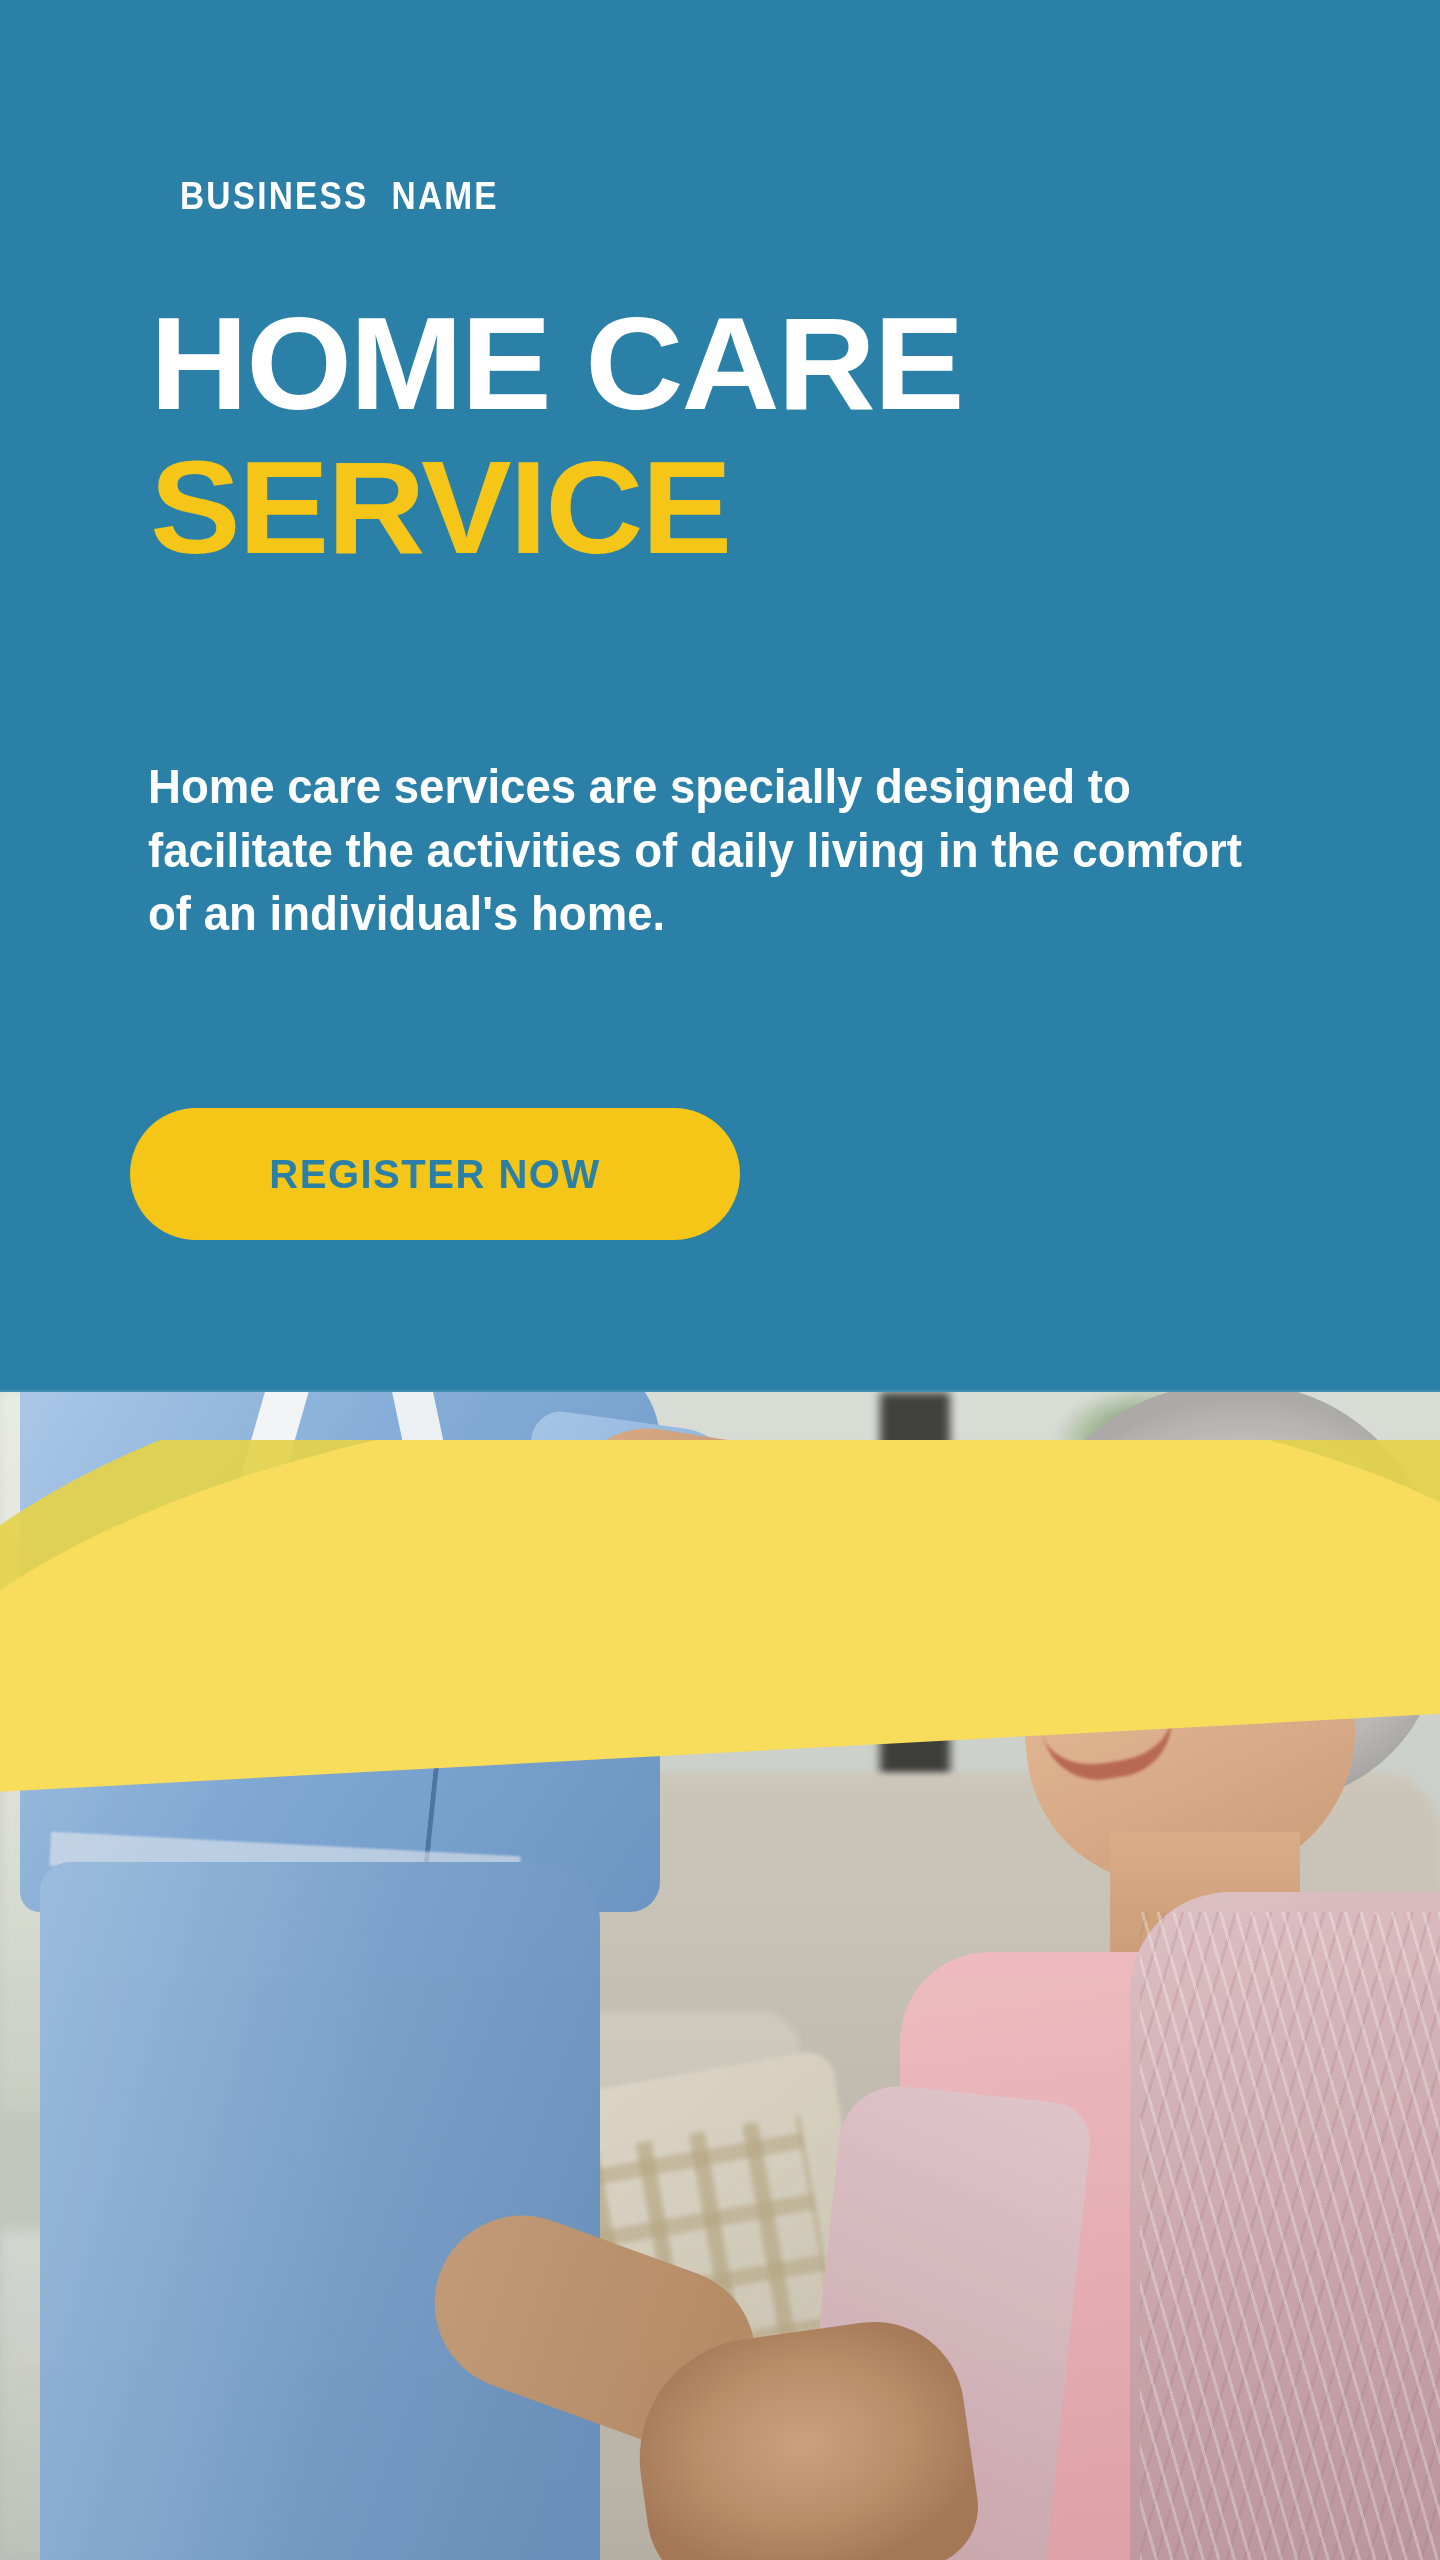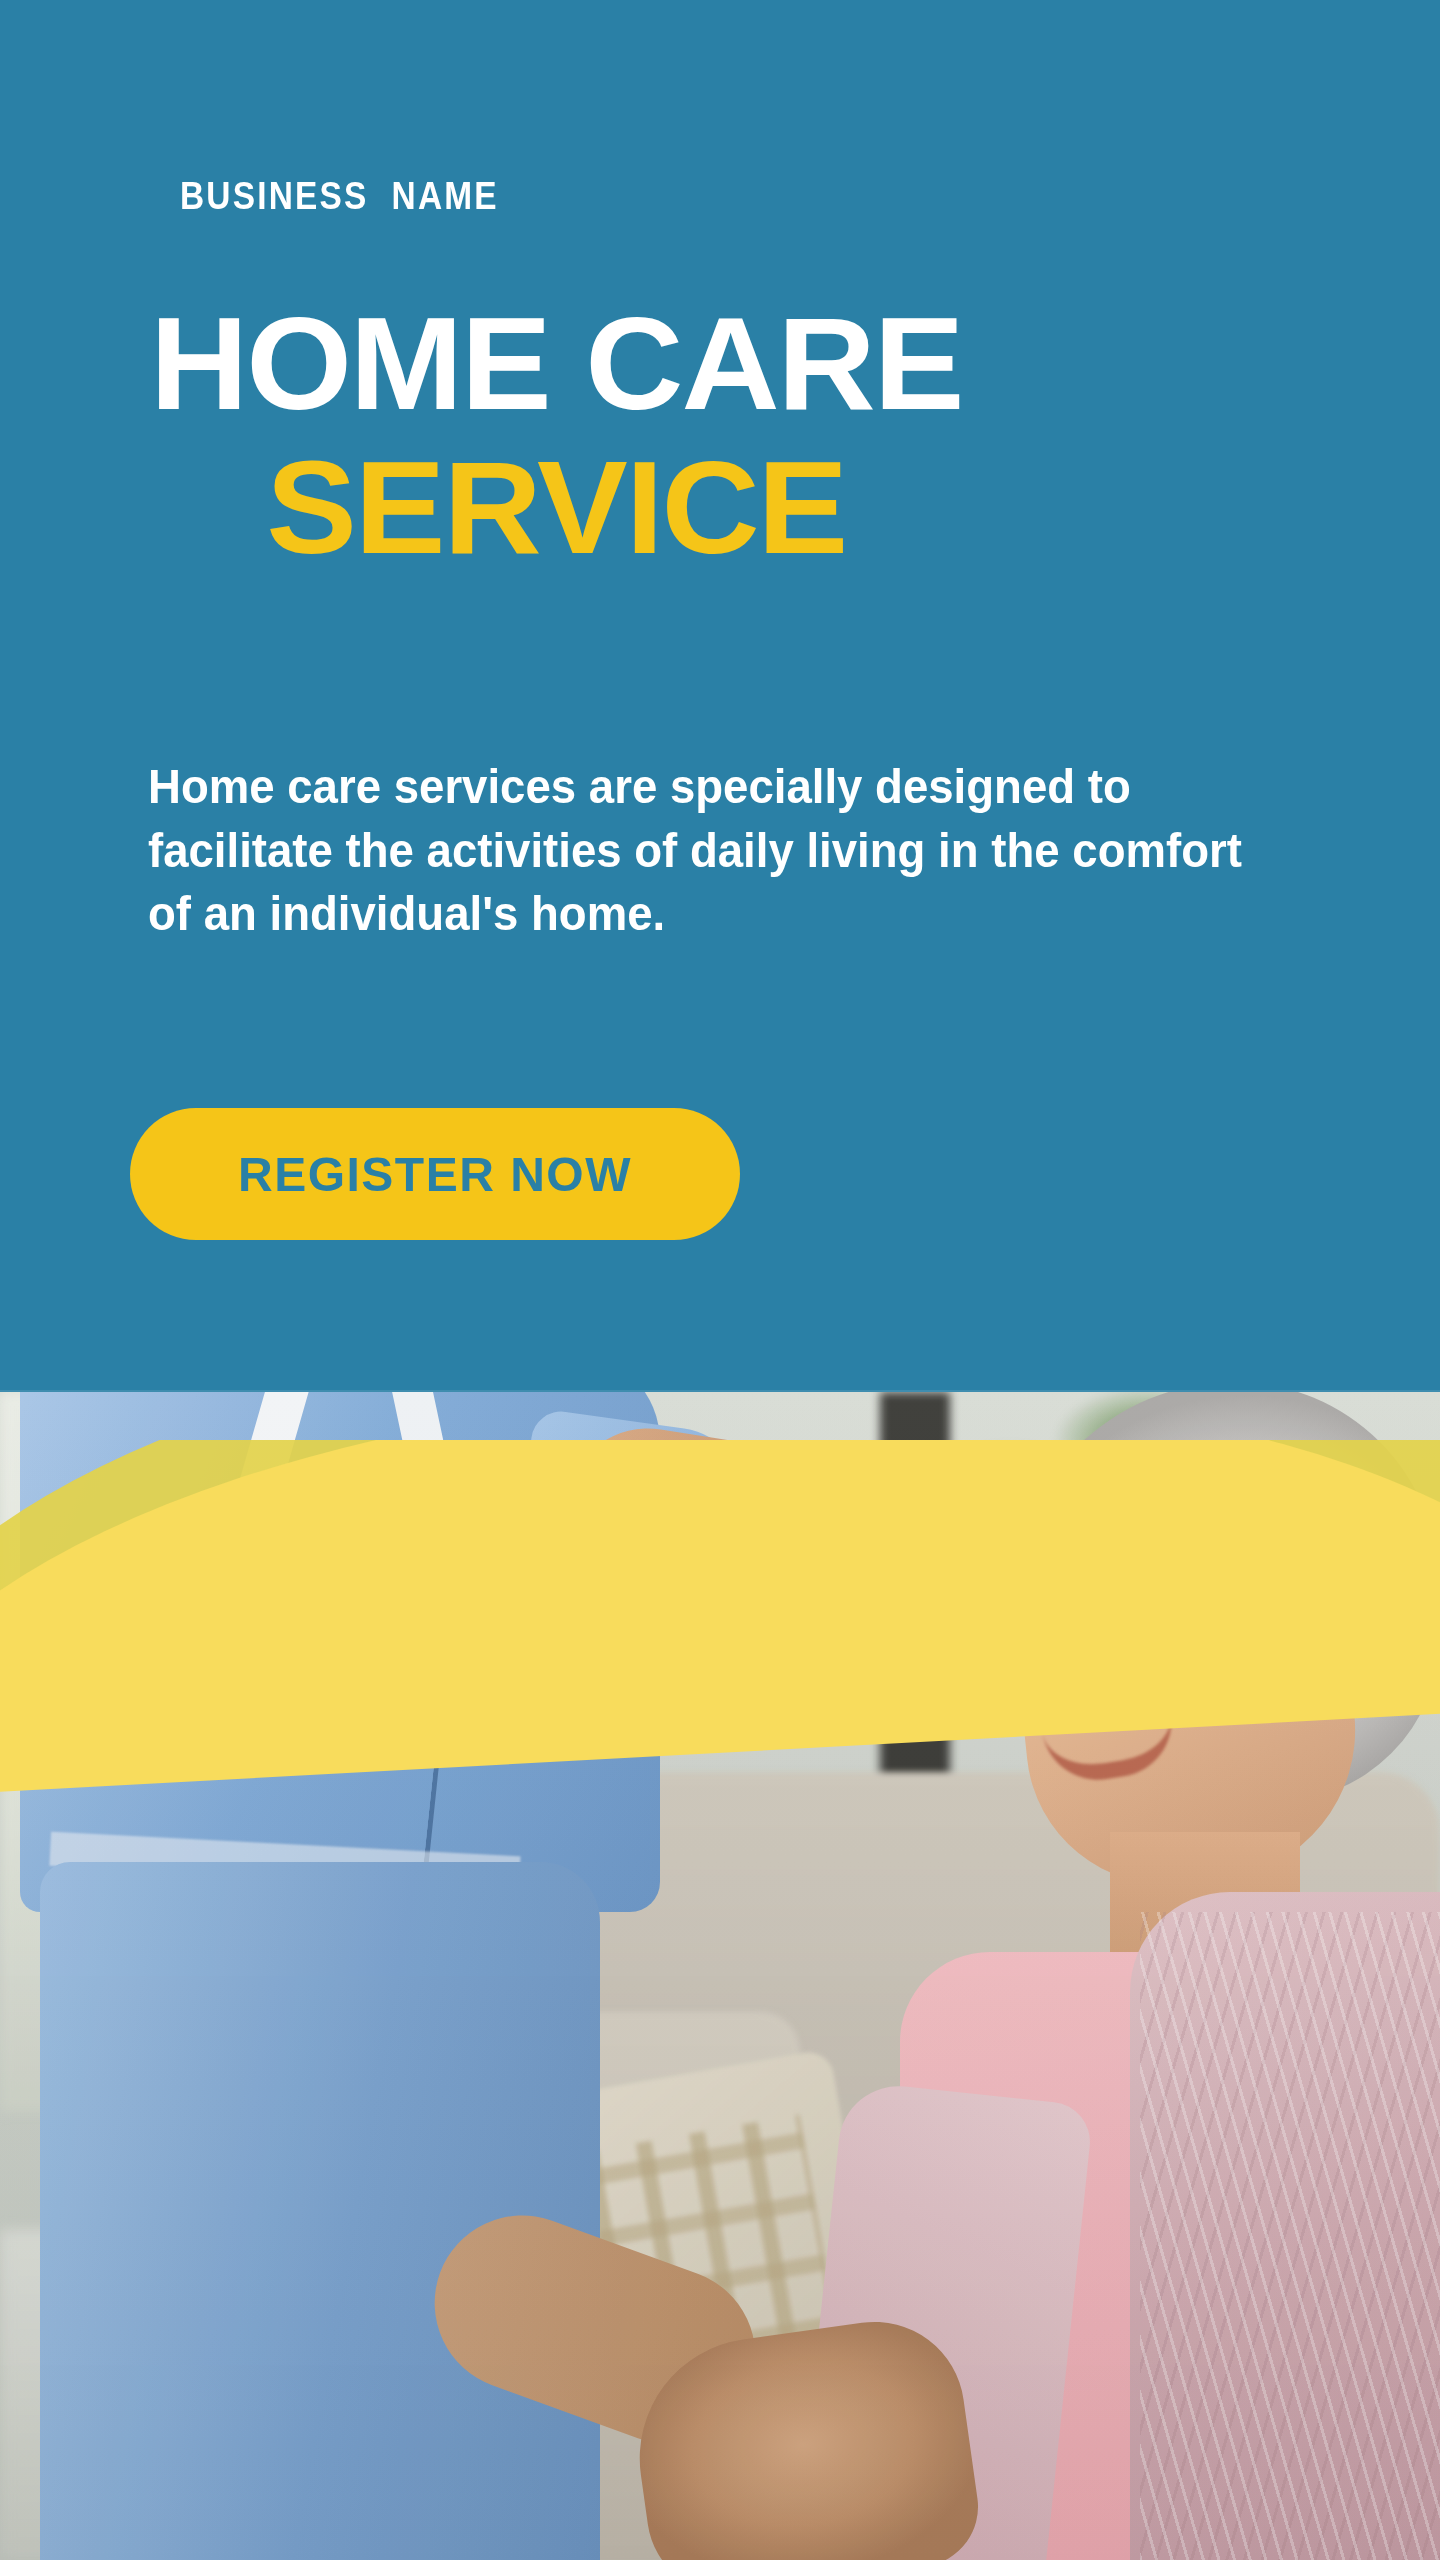--- a/index.html
+++ b/index.html
@@ -43,21 +43,20 @@
     transform:scaleX(0.88);
     transform-origin:left center;
     font-family:"Liberation Sans", sans-serif;
   }
 
   
   .headline{
     position:absolute;
     left:150px; top:300px;
     line-height:0.97;
-    text-align:center;
   }
   .headline-line{
     display:block;
     font-size:132px;
     font-weight:bold;
     letter-spacing:-2px;
     white-space:pre;
     font-family:"Liberation Sans", sans-serif;
     transform:scaleX(1.03);
     transform-origin:left center;
@@ -88,21 +87,21 @@
     border-radius:66px;
     border:none;
     cursor:pointer;
     display:flex;
     align-items:center;
     justify-content:center;
     padding:0;
   }
   .cta-label{
     color:#2a80a6;
-    font-size:48px;
+    font-size:40px;
     font-weight:bold;
     letter-spacing:1.5px;
     white-space:pre;
     font-family:"Liberation Sans", sans-serif;
   }
 
   
   .photo{
     position:absolute;
     left:0; top:1392px;

